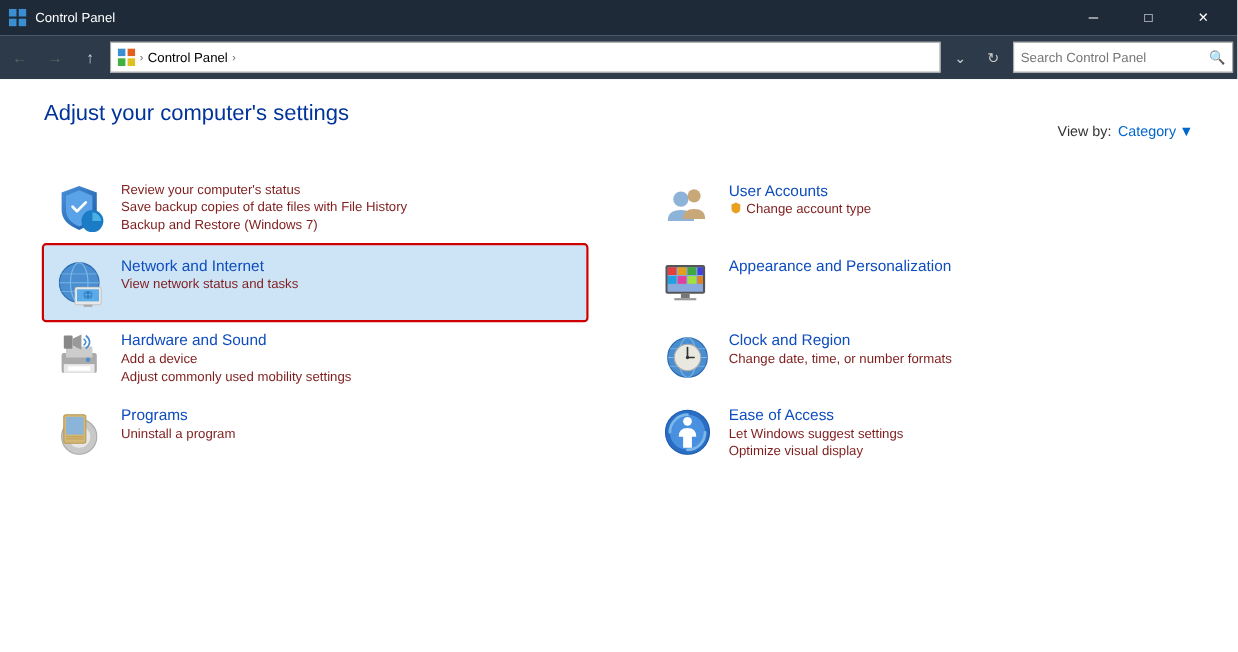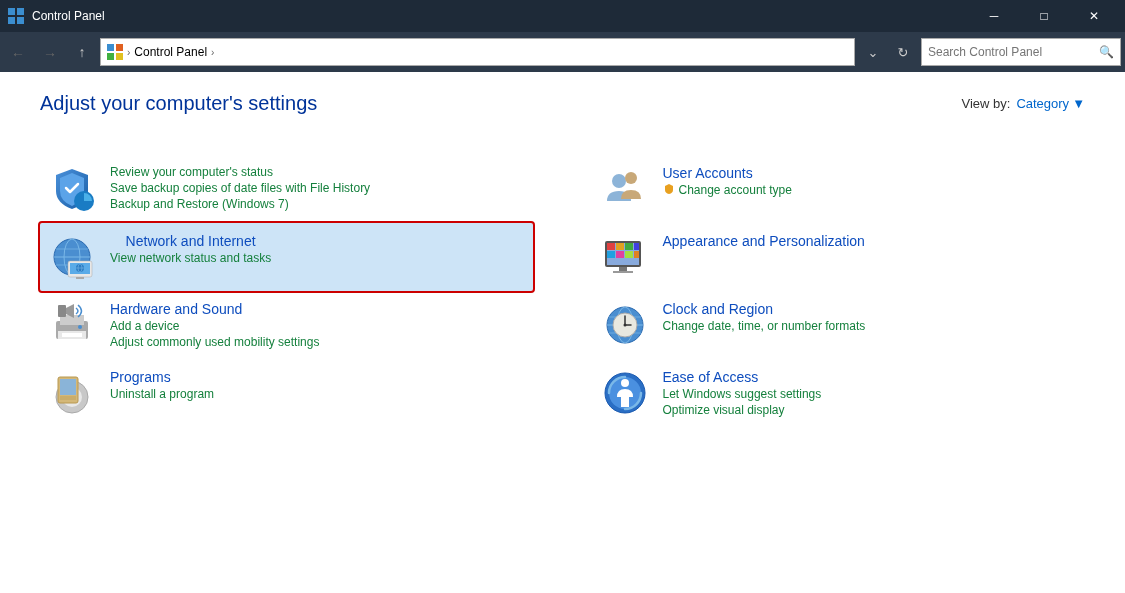--- a/index.html
+++ b/index.html
@@ -170,21 +170,21 @@
     }
     .cat-title {
       font-size: 14px;
       color: #0e4dbe;
       font-weight: 500;
       text-decoration: none;
       cursor: pointer;
     }
     .cat-link {
       font-size: 12px;
-      color: #15803d;
+      color: #7f1d1d;
       cursor: pointer;
       text-decoration: none;
     }
   </style>
 </head>
 <body>
 
 <div class="title-bar">
   <div class="title-bar-left">
 
@@ -230,21 +230,21 @@
     <input type="text" placeholder="Search Control Panel" style="">
     <span class="search-icon-small">🔍</span>
   </div>
 </div>
 
 <div style="position:relative;">
   <div class="main-content">
 
     <div class="content-header">
       <h1 class="page-title">Adjust your computer's settings</h1>
-      <div style="display:flex; align-items:center; gap:6px; font-size:13px; color:#333; margin-top:4px;">
+      <div style="display:flex; align-items:center; gap:6px; font-size:13px; color:#333; margin-top:20px;">
         <span>View by:</span>
         <span style="color:#0066cc; cursor:pointer; display:flex; align-items:center; gap:3px;">
           <span>Category</span>
           <span>▼</span>
         </span>
       </div>
     </div>
 
     <div class="categories-grid">
 
@@ -287,21 +287,21 @@
           <div style="display:flex; align-items:flex-start; gap:4px;">
 
             <svg width="12" height="12" viewBox="0 0 12 12">
               <path d="M6 1 L10 3 L10 7 Q10 10 6 11 Q2 10 2 7 L2 3 Z" fill="#e8a020"></path>
             </svg>
             <span class="cat-link">Change account type</span>
           </div>
         </div>
       </div>
 
-      <div class="category-item highlighted" style="outline: 2px solid #cc0000; text-align: center;">
+      <div class="category-item highlighted" style="outline: 2px solid #cc0000;">
         <div class="cat-icon">
           <svg width="48" height="48" viewBox="0 0 48 48">
 
             <circle cx="24" cy="24" r="18" fill="#4a8ed0" stroke="#2a6ab0" stroke-width="1"></circle>
             <ellipse cx="24" cy="24" rx="8" ry="18" fill="none" stroke="#7ab8e8" stroke-width="1"></ellipse>
             <line x1="6" y1="24" x2="42" y2="24" stroke="#7ab8e8" stroke-width="1"></line>
             <line x1="8" y1="16" x2="40" y2="16" stroke="#7ab8e8" stroke-width="0.7"></line>
             <line x1="8" y1="32" x2="40" y2="32" stroke="#7ab8e8" stroke-width="0.7"></line>
 
             <rect x="20" y="28" width="24" height="16" rx="2" fill="#e8e8e8" stroke="#aaa" stroke-width="0.5"></rect>

